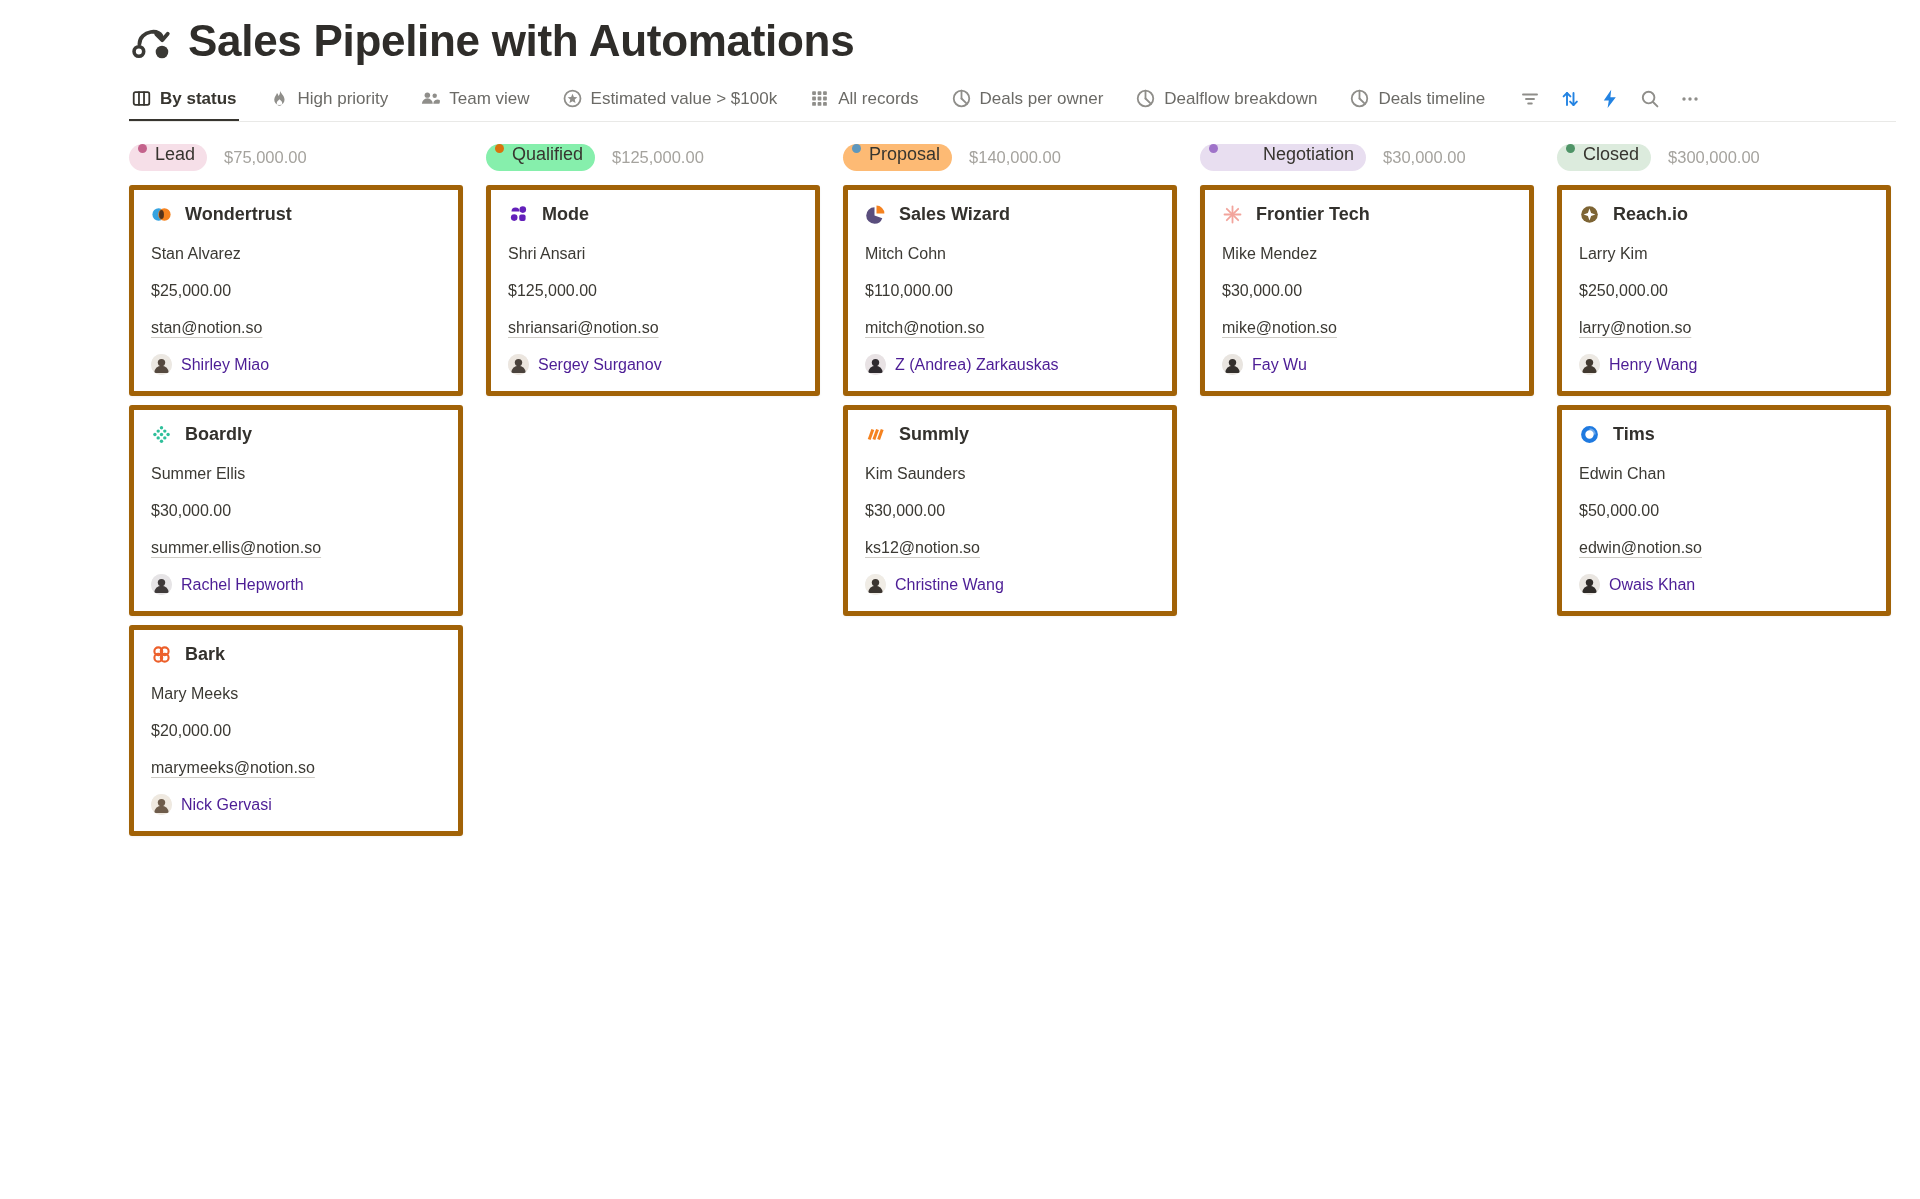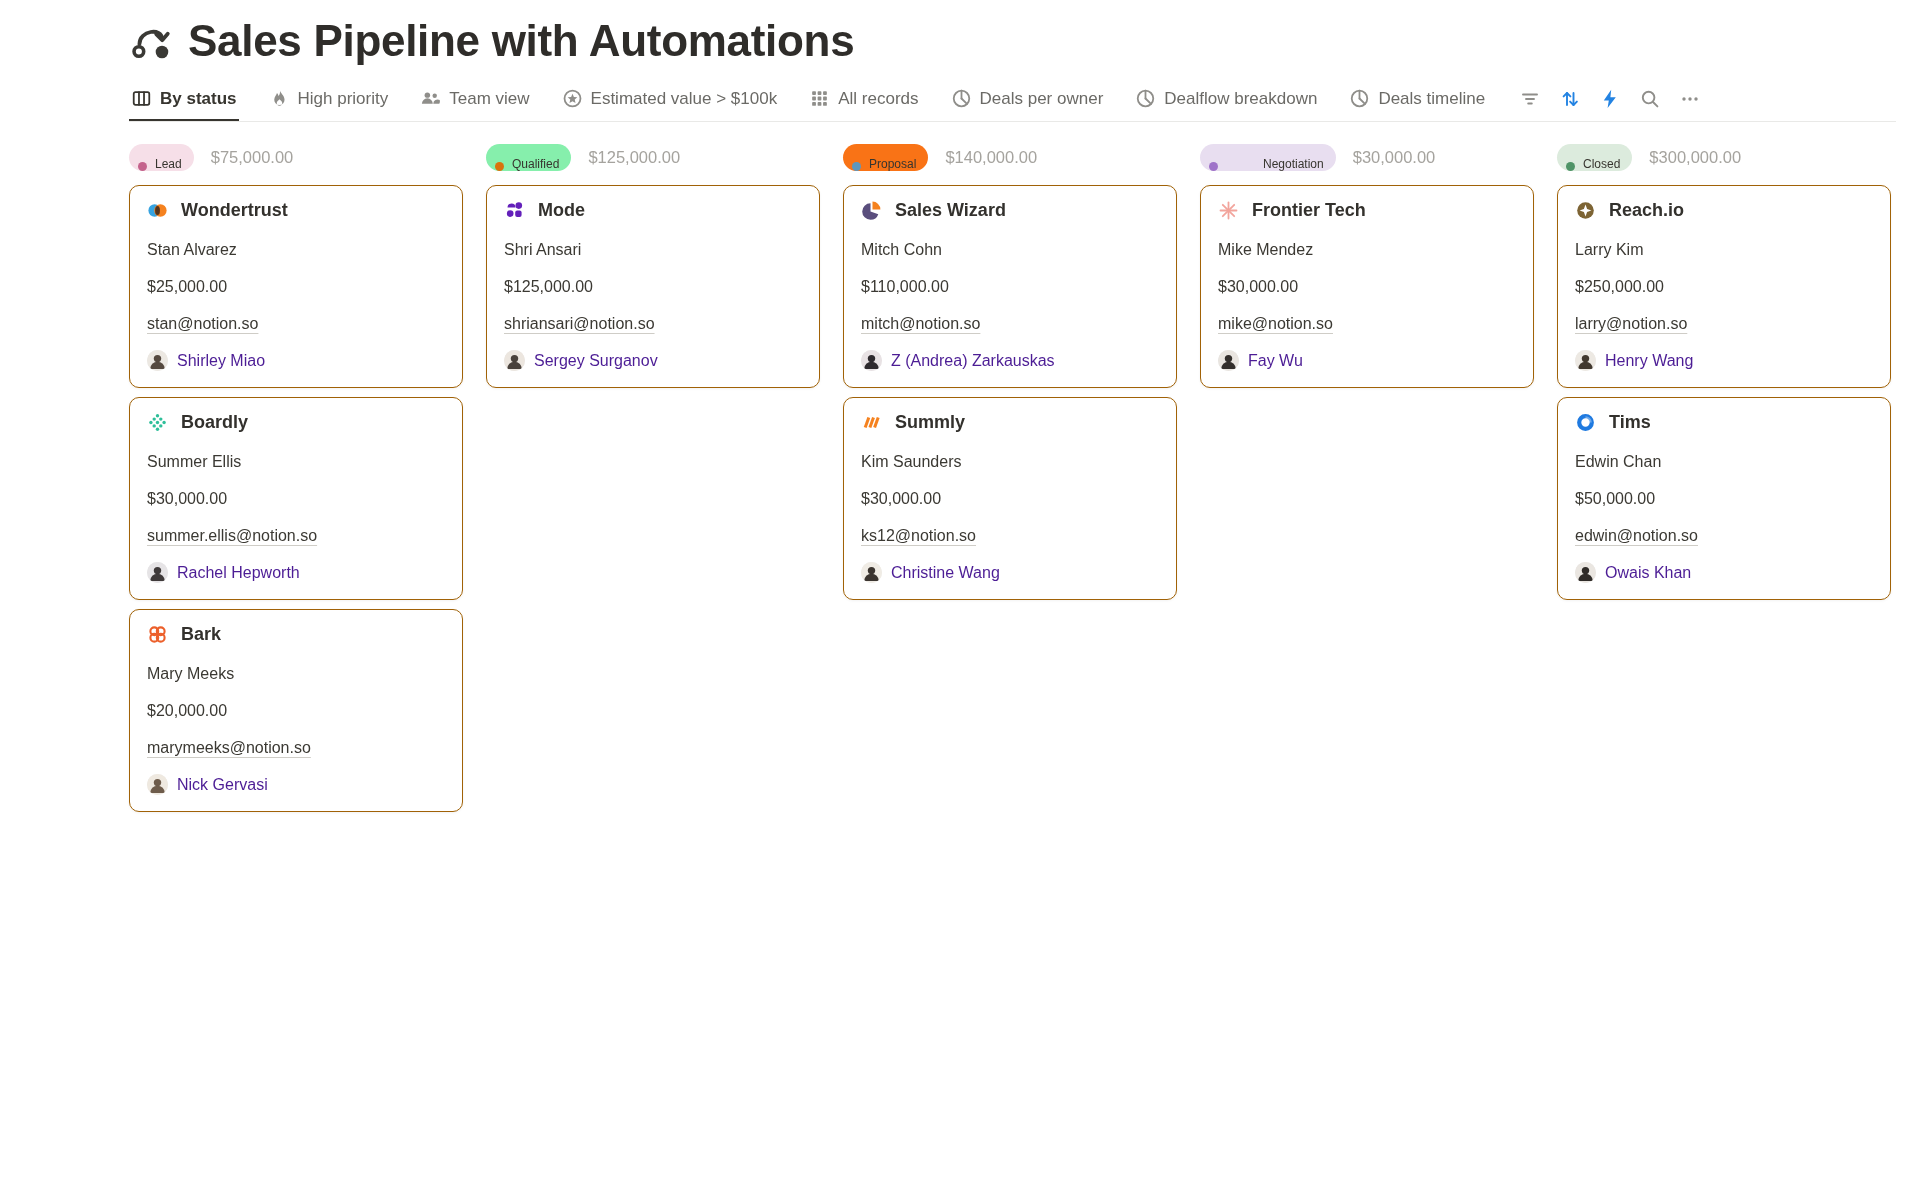--- a/index.html
+++ b/index.html
@@ -29,31 +29,31 @@
   .tool-btn { width:30px; height:28px; border:none; background:none; cursor:pointer;
     display:inline-flex; align-items:center; justify-content:center; border-radius:4px; }
   .tool-btn svg { width:22px; height:22px; }
   .blue { color:#2383e2; }
   .gray { color:#8f8e8a; }
 
   
   .board { display:flex; gap:23px; margin:20px 24px 0 129px; align-items:flex-start; }
   .col { width:334px; flex:none; }
   .col-header { display:flex; align-items:center; gap:17px; height:30px; margin-bottom:13px; }
-  .pill { display:inline-flex; align-items:flex-end; gap:8px; height:27px; padding:0 12px 0 9px;
-    border-radius:14px; font-size:12px; color:#37352f; }
+  .pill { display:inline-flex; align-items:flex-start; gap:8px; height:27px; padding:0 12px 0 9px;
+    border-radius:14px; font-size:18px; color:#37352f; }
   .pill .dot { width:9px; height:9px; border-radius:50%; flex:none; }
   .tone-pink   { background:#f6dfe8; } .tone-pink .dot   { background:#c4638c; }
   .tone-orange { background:#86efac; } .tone-orange .dot { background:#d9730d; }
-  .tone-blue   { background:#f97316; } .tone-blue .dot   { background:#5e97bd; }
+  .tone-blue   { background:#fdba74; } .tone-blue .dot   { background:#5e97bd; }
   .tone-purple { background:#e8def0;gap:45px; } .tone-purple .dot { background:#9f73c9; }
   .tone-green  { background:#dcebdd; } .tone-green .dot  { background:#4f9467; }
   .col-sum { font-size:16.5px; color:#a5a39e; }
 
-  .card { background:#fff; border:1px solid #a16207; border-radius:10px;
+  .card { background:#fff; border:5px solid #a16207; border-radius:3px;
     box-shadow:0 1px 3px rgba(15,15,15,.05); padding:14px 17px 16px; margin-bottom:9px;
     cursor:pointer; }
   .card-title-row { display:flex; align-items:center; gap:13px; margin-bottom:18px; }
   .logo { width:21px; height:21px; flex:none; display:inline-flex; }
   .logo svg { width:100%; height:100%; }
   .card-title { font-size:18px; font-weight:600; color:#33312d; }
   .card-field { font-size:16px; color:#3b3933; line-height:21px; margin:16px 0; }
   .card-email { display:inline-block; text-decoration:underline; text-decoration-color:#cfcdc7;
     text-underline-offset:3.5px; text-decoration-thickness:1px; }
   .card-owner { display:flex; align-items:center; gap:9px; font-size:16px; margin-top:16px; color:#4c1d95; }

